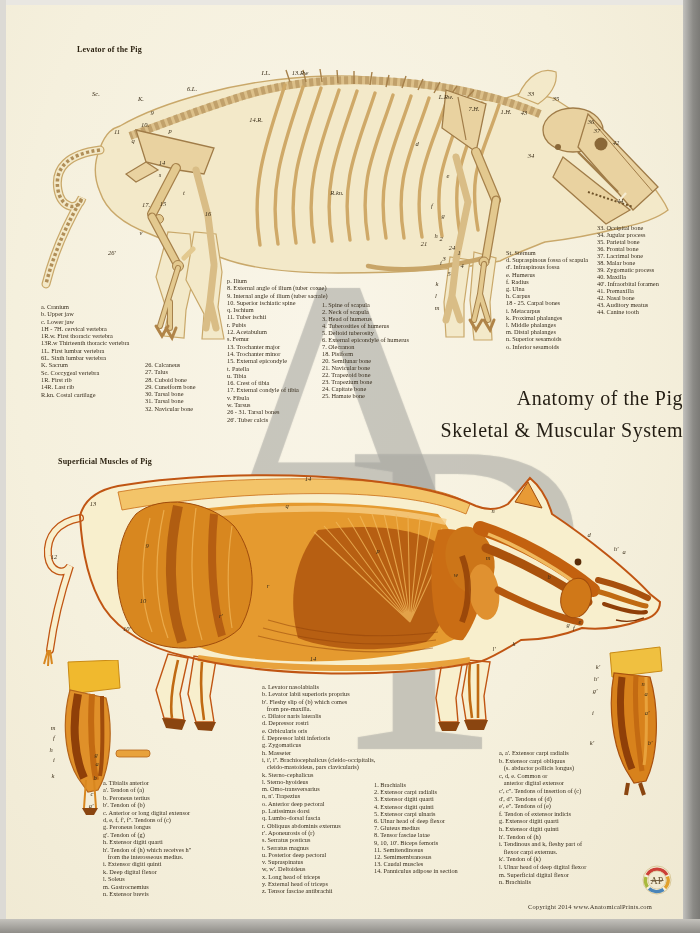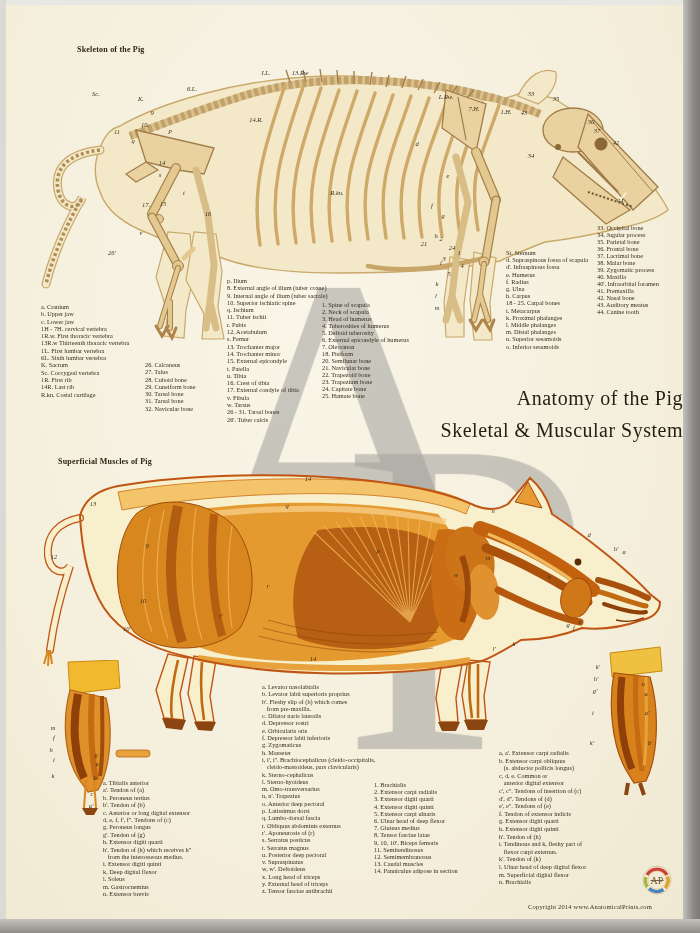--- a/index.html
+++ b/index.html
@@ -46,21 +46,21 @@
 </style>
 </head>
 <body>
 
 <div id="photo">
   <div id="poster">
 
     <div class="wm" id="wm-a">A</div>
     <div class="wm" id="wm-p">P</div>
 
-    <div class="heading" id="skeleton-heading">Skeleton of the Pig</div>
+    <div class="heading" id="skeleton-heading">Levator of the Pig</div>
     <div class="heading" id="muscles-heading">Superficial Muscles of Pig</div>
 
     <svg style="left:18px;top:52px;" width="667" height="300" viewBox="0 0 667 300">
       <g>
         <path d="M82,96 C88,80 95,76 102,74 C140,52 220,26 310,24 C360,23 410,30 462,47 C478,52 492,44 507,40
                  C520,44 530,44 537,47 C575,70 625,115 647,152 L650,158 C640,166 622,172 602,176
                  C570,184 545,188 527,190 C512,196 496,202 482,209 C440,218 380,221 320,221
                  C260,221 225,214 204,206 C175,196 150,190 132,182 C105,172 88,158 82,140
                  C76,126 76,110 82,96 Z" fill="#f3e9c9" stroke="#c9a86a" stroke-width="1.4"></path>
         <path d="M500,44 C510,22 525,15 538,20 C540,32 532,44 520,52 Z" fill="#f3e9c9" stroke="#c9a86a" stroke-width="1.2"></path>

